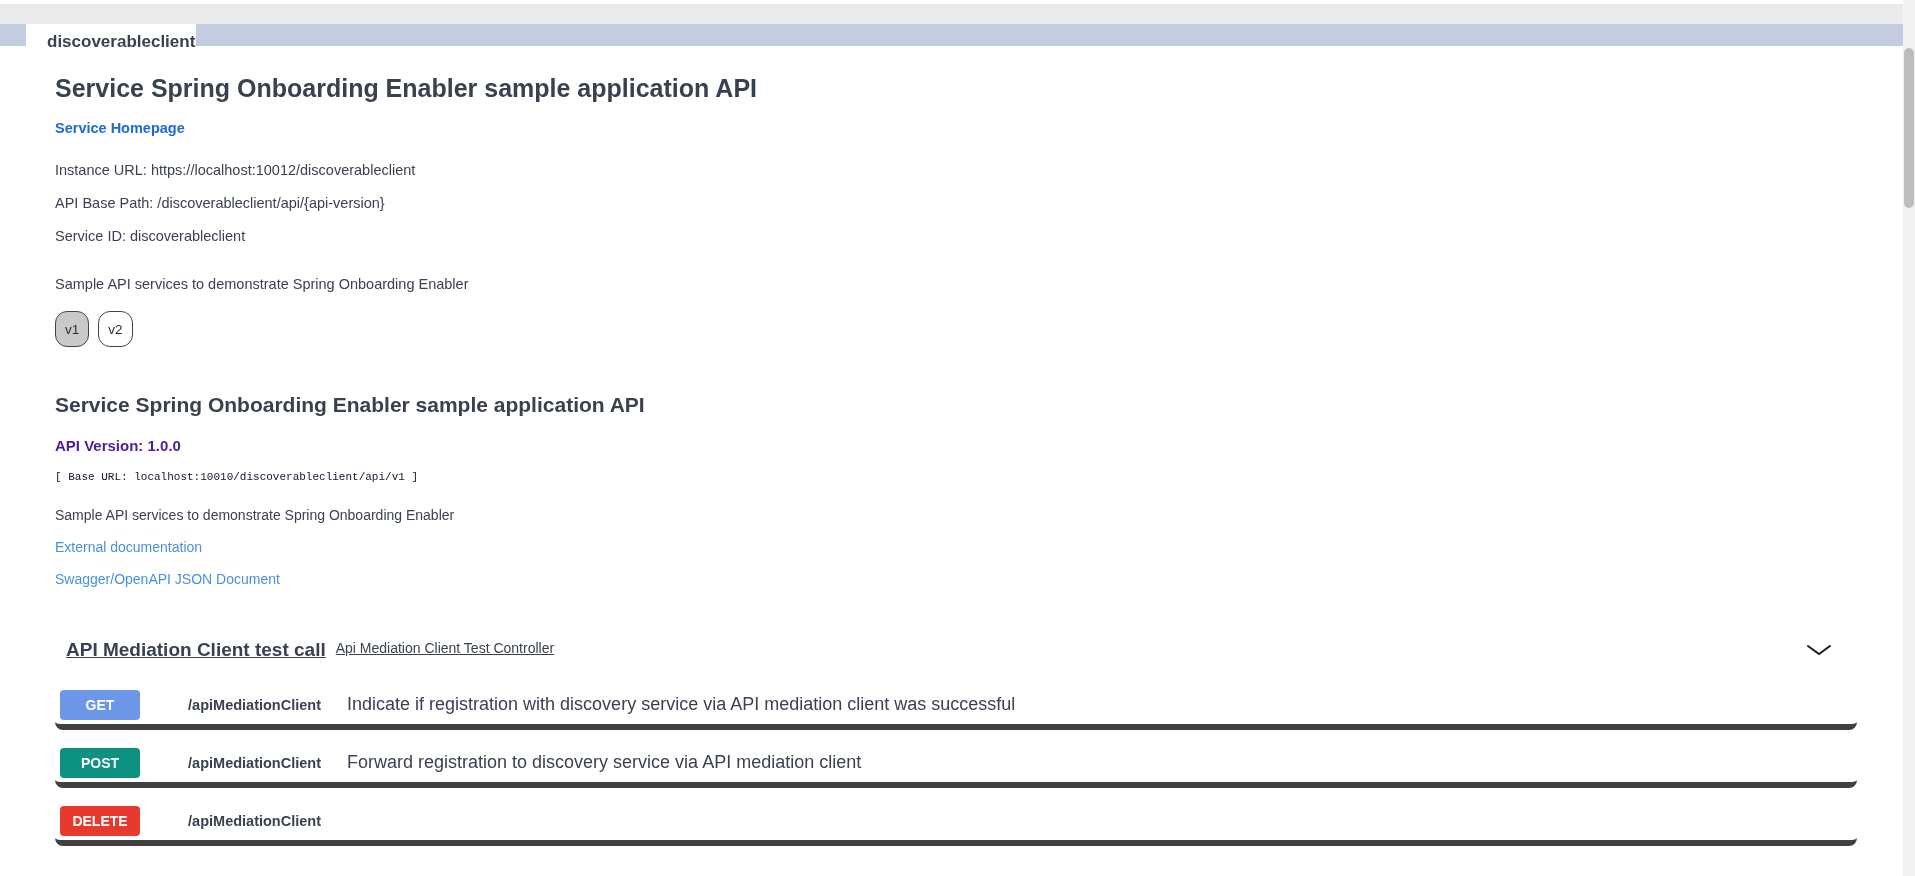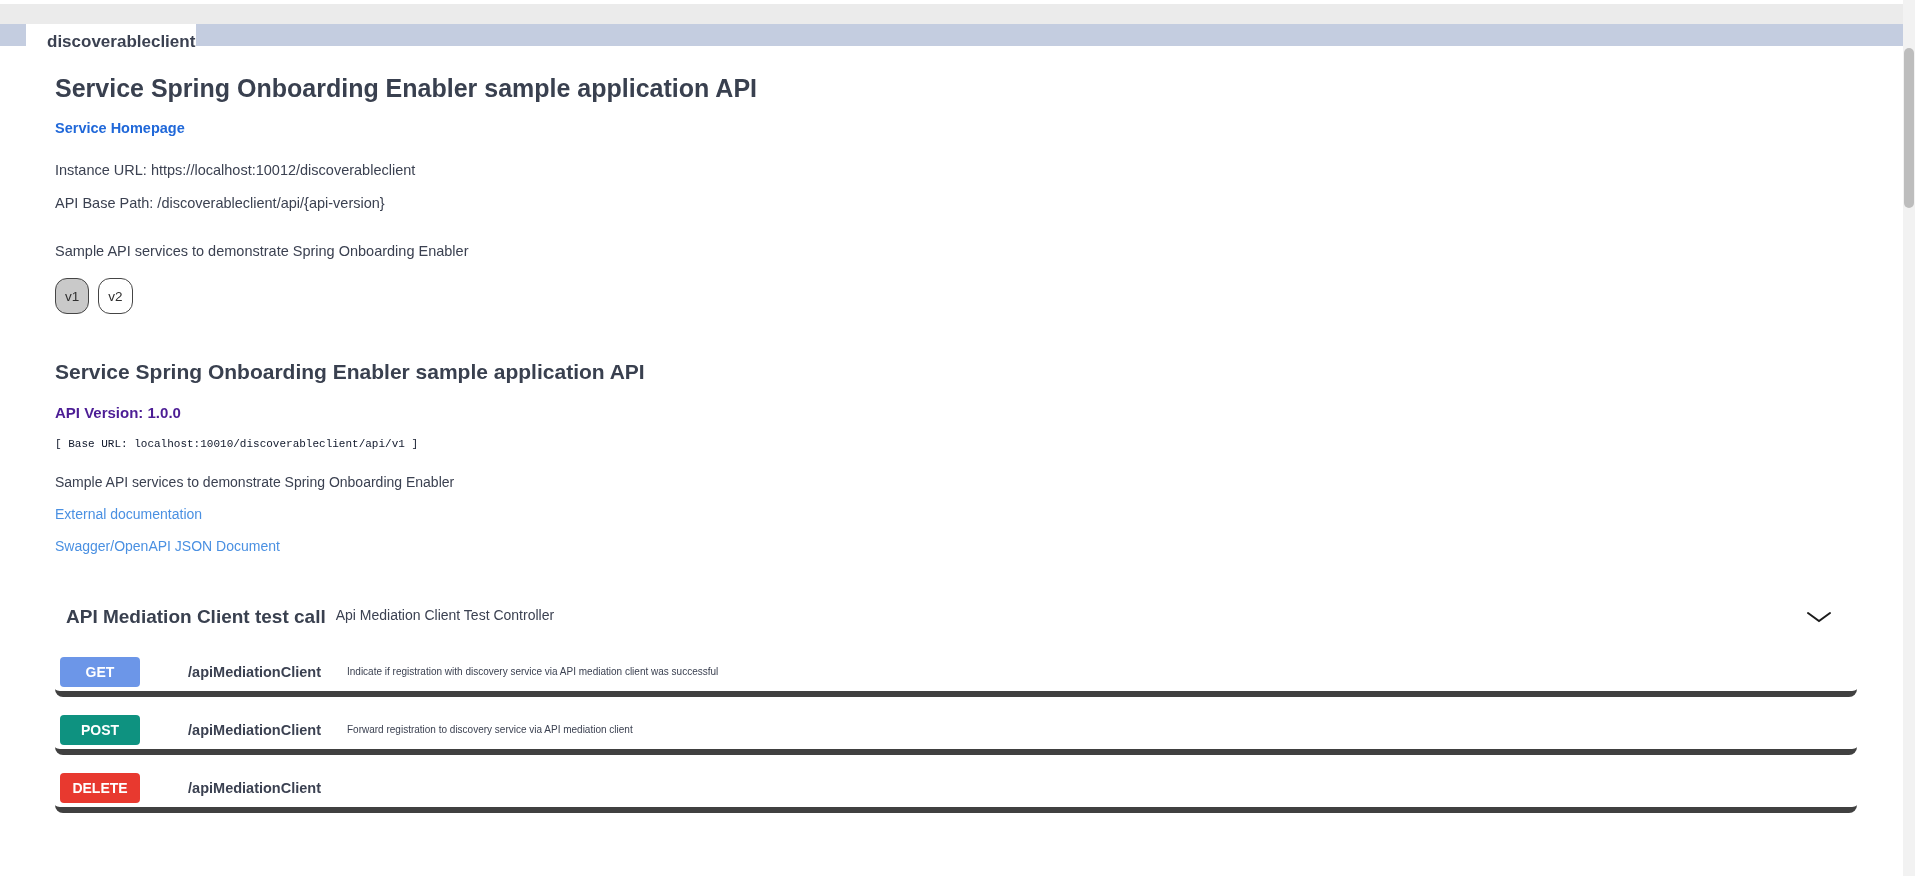--- a/index.html
+++ b/index.html
@@ -78,42 +78,42 @@
   .doc-desc { margin-top: 24px; font-size: 14px; color: #3b4151; }
   .doc-link {
     display: block; margin-top: 16px;
     font-size: 14px; color: #4a90e2; text-decoration: none; cursor: pointer;
   }
 
   
   .section-header {
     margin-top: 52px; margin-left: 11px;
     display: flex; align-items: center;
-    cursor: pointer; padding-right: 24px;
+    cursor: pointer; padding-right: 24px; text-decoration: underline;
   }
   .section-title { font-size: 19px; font-weight: bold; color: #39404f; }
   .section-subtitle { font-size: 14px; color: #3b4151; margin-left: 10px; position: relative; top: -2px; }
   .section-chevron { margin-left: auto; display: flex; align-items: center; }
 
   .operations { margin-top: 24px; }
   .op-row {
     display: flex; align-items: center;
     height: 45px; margin-bottom: 13px;
     border-bottom: 6px solid #404040;
     border-bottom-left-radius: 8px; border-bottom-right-radius: 8px;
     cursor: pointer;
   }
   .op-badge {
     width: 80px; height: 30px; margin-left: 5px;
     border-radius: 4px;
     display: flex; align-items: center; justify-content: center;
     color: #ffffff; font-size: 14px; font-weight: bold;
   }
   .op-path { margin-left: 26px; width: 155px; font-size: 14.5px; font-weight: bold; color: #3b4151; text-align: right; }
-  .op-desc { margin-left: 26px; font-size: 10px; color: #3b4151; }
+  .op-desc { margin-left: 26px; font-size: 18px; color: #3b4151; }
 </style>
 </head>
 <body>
 
 <div class="top-white"></div>
 <div class="top-gray"></div>
 
 <div class="tab-band">
   <div class="service-tab">
     <span>discoverableclient</span>
@@ -122,20 +122,21 @@
 
 <div class="content">
   <div class="inner">
     <h1 class="page-title">Service Spring Onboarding Enabler sample application API</h1>
 
     <a class="homepage-link">Service Homepage</a>
 
     <div class="meta">
       <p>Instance URL: https://localhost:10012/discoverableclient</p>
       <p>API Base Path: /discoverableclient/api/{api-version}</p>
+      <p>Service ID: discoverableclient</p>
     </div>
 
     <p class="svc-desc">Sample API services to demonstrate Spring Onboarding Enabler</p>
 
     <div class="version-row">
       <button class="version-btn selected">v1</button>
       <button class="version-btn">v2</button>
     </div>
 
     <h2 class="doc-title">Service Spring Onboarding Enabler sample application API</h2>

